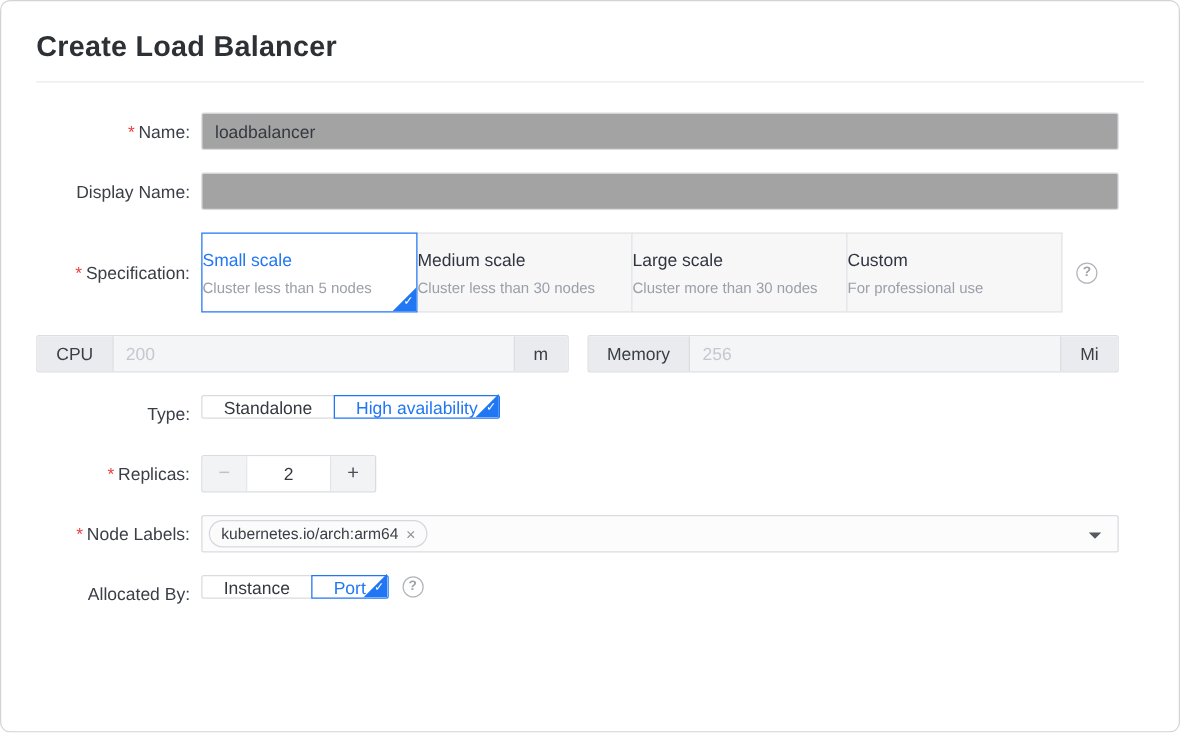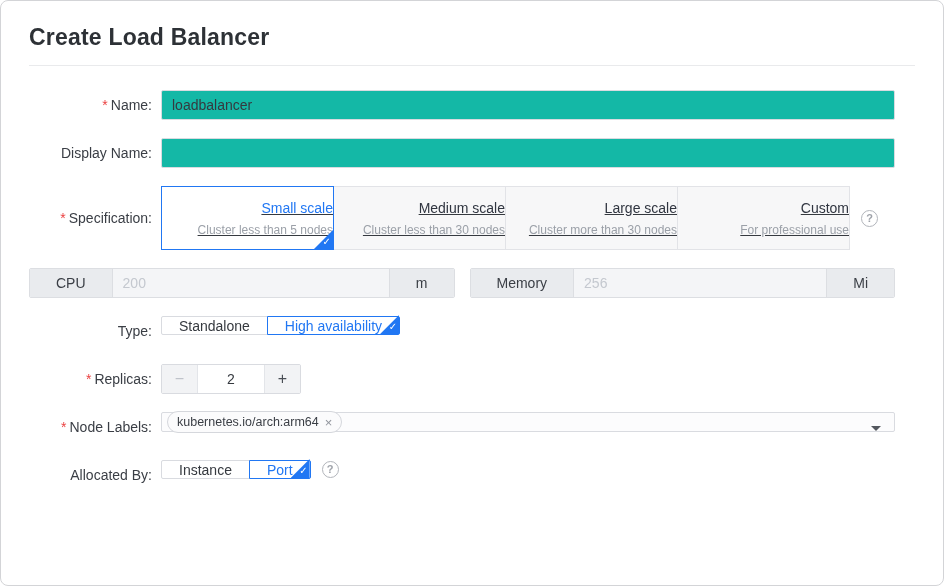--- a/index.html
+++ b/index.html
@@ -15,29 +15,29 @@
 
   .form { padding:24px 48px 0 28px; }
   .row { display:flex; align-items:flex-start; margin-bottom:18px; }
   .label { flex:none; width:132px; text-align:right; padding-right:9px; font-size:14px;
            color:#3a3e45; line-height:30px; white-space:nowrap; }
   .req { color:#eb4141; margin-right:3px; }
   .control { flex:1; min-width:0; }
   .spec-label { line-height:64px; }
 
   .text-input { width:100%; height:30px; border:1px solid #d9dbe0; border-radius:2px;
-                background:#14b8a6; font-family:inherit; font-size:14px; color:#35393f;
+                background:#a3a3a3; font-family:inherit; font-size:14px; color:#35393f;
                 padding:0 10px; outline:none; }
 
   
   .spec-wrap { display:flex; align-items:center; }
   .spec-cards { display:flex; }
   .spec-card { width:173px; height:64px; background:#f7f7f8; border:1px solid #e2e3e7;
-               margin-left:-1px; display:flex; flex-direction:column; align-items:flex-end;
-               justify-content:center; cursor:pointer; position:relative;text-decoration:underline; }
+               margin-left:-1px; display:flex; flex-direction:column; align-items:flex-start;
+               justify-content:center; cursor:pointer; position:relative; }
   .spec-card:first-child { margin-left:0; }
   .spec-card.sel { background:#fff; border-color:#2177f3; z-index:1; }
   .spec-title { font-size:14px; color:#303540; margin-bottom:7px; }
   .sel .spec-title { color:#2177f3; }
   .spec-sub { font-size:12px; color:#9ba0a8; }
 
   .corner { position:absolute; right:0; bottom:0; width:19px; height:19px; background:#2177f3;
             clip-path:polygon(100% 0,100% 100%,0 100%); display:flex; align-items:flex-end;
             justify-content:flex-end; }
   .check { font-style:normal; color:#fff; font-size:10px; font-weight:700; line-height:11px;
@@ -46,21 +46,21 @@
   .help-icon { flex:none; width:17px; height:17px; border:1px solid #b2b5bb; border-radius:50%;
                color:#9ea2a9; font-size:11px; font-weight:700; display:inline-flex;
                align-items:center; justify-content:center; margin-left:11px; cursor:pointer;
                background:#fff; line-height:1; }
 
   
   .res-control { display:flex; gap:15px; }
   .input-group { flex:1; display:flex; height:30px; border:1px solid #dcdee2; border-radius:2px;
                  overflow:hidden; }
   .addon { background:#e9ebee; color:#3a3e45; font-size:14px; display:flex; align-items:center;
-           padding:0 26px; border-right:1px solid #dcdee2; white-space:nowrap; }
+           padding:0 15px; border-right:1px solid #dcdee2; white-space:nowrap; }
   .addon.unit { border-right:none; border-left:1px solid #dcdee2; }
   .group-input { flex:1; min-width:0; border:none; background:#f4f5f7; padding:0 10px;
                  font-family:inherit; font-size:14px; color:#b91c1c; outline:none; }
   .group-input::placeholder { color:#c4c8cf; }
   .text-input::placeholder { color:#c4c8cf; }
 
   
   .btn-group { display:flex; }
   .opt-btn { position:relative; height:19px; background:#fff; border:1px solid #d9dbe0;
              margin-left:-1px; padding:0 17px; font-family:inherit; font-size:14px;
@@ -73,21 +73,21 @@
   .stepper { display:flex; width:140px; height:30px; border:1px solid #d9dbe0; border-radius:2px;
              background:#fff; overflow:hidden; }
   .step-btn { flex:none; width:36px; background:#f2f3f5; border:none; font-family:inherit;
               font-size:16px; cursor:pointer; line-height:1; }
   .step-btn.minus { color:#bdc1c8; border-right:1px solid #e3e5e9; }
   .step-btn.plus { color:#4a4e55; border-left:1px solid #e3e5e9; }
   .step-value { flex:1; min-width:0; border:none; background:#fff; text-align:center;
                 font-family:inherit; font-size:14px; color:#35393f; outline:none; }
 
   
-  .select { position:relative; height:20px; border:1px solid #d9dbe0; border-radius:2px;
+  .select { position:relative; height:30px; border:1px solid #d9dbe0; border-radius:2px;
             background:#fcfcfd; display:flex; align-items:center; padding:0 30px 0 5px;
             cursor:pointer; }
   .tag { display:inline-flex; align-items:center; height:22px; border:1px solid #d5d7dc;
          border-radius:11px; background:#fbfbfc; padding:0 9px; font-size:12.5px;
          color:#3a3e45; gap:6px; white-space:nowrap; }
   .tag-close { color:#8f939b; font-size:13px; line-height:1; cursor:pointer; }
   .caret { position:absolute; right:13px; top:13px; width:0; height:0;
            border-left:5px solid transparent; border-right:5px solid transparent;
            border-top:5px solid #54585f; }
   .helper { font-size:12.5px; color:#9ba0a8; margin-top:7px; padding-left:1px; }

